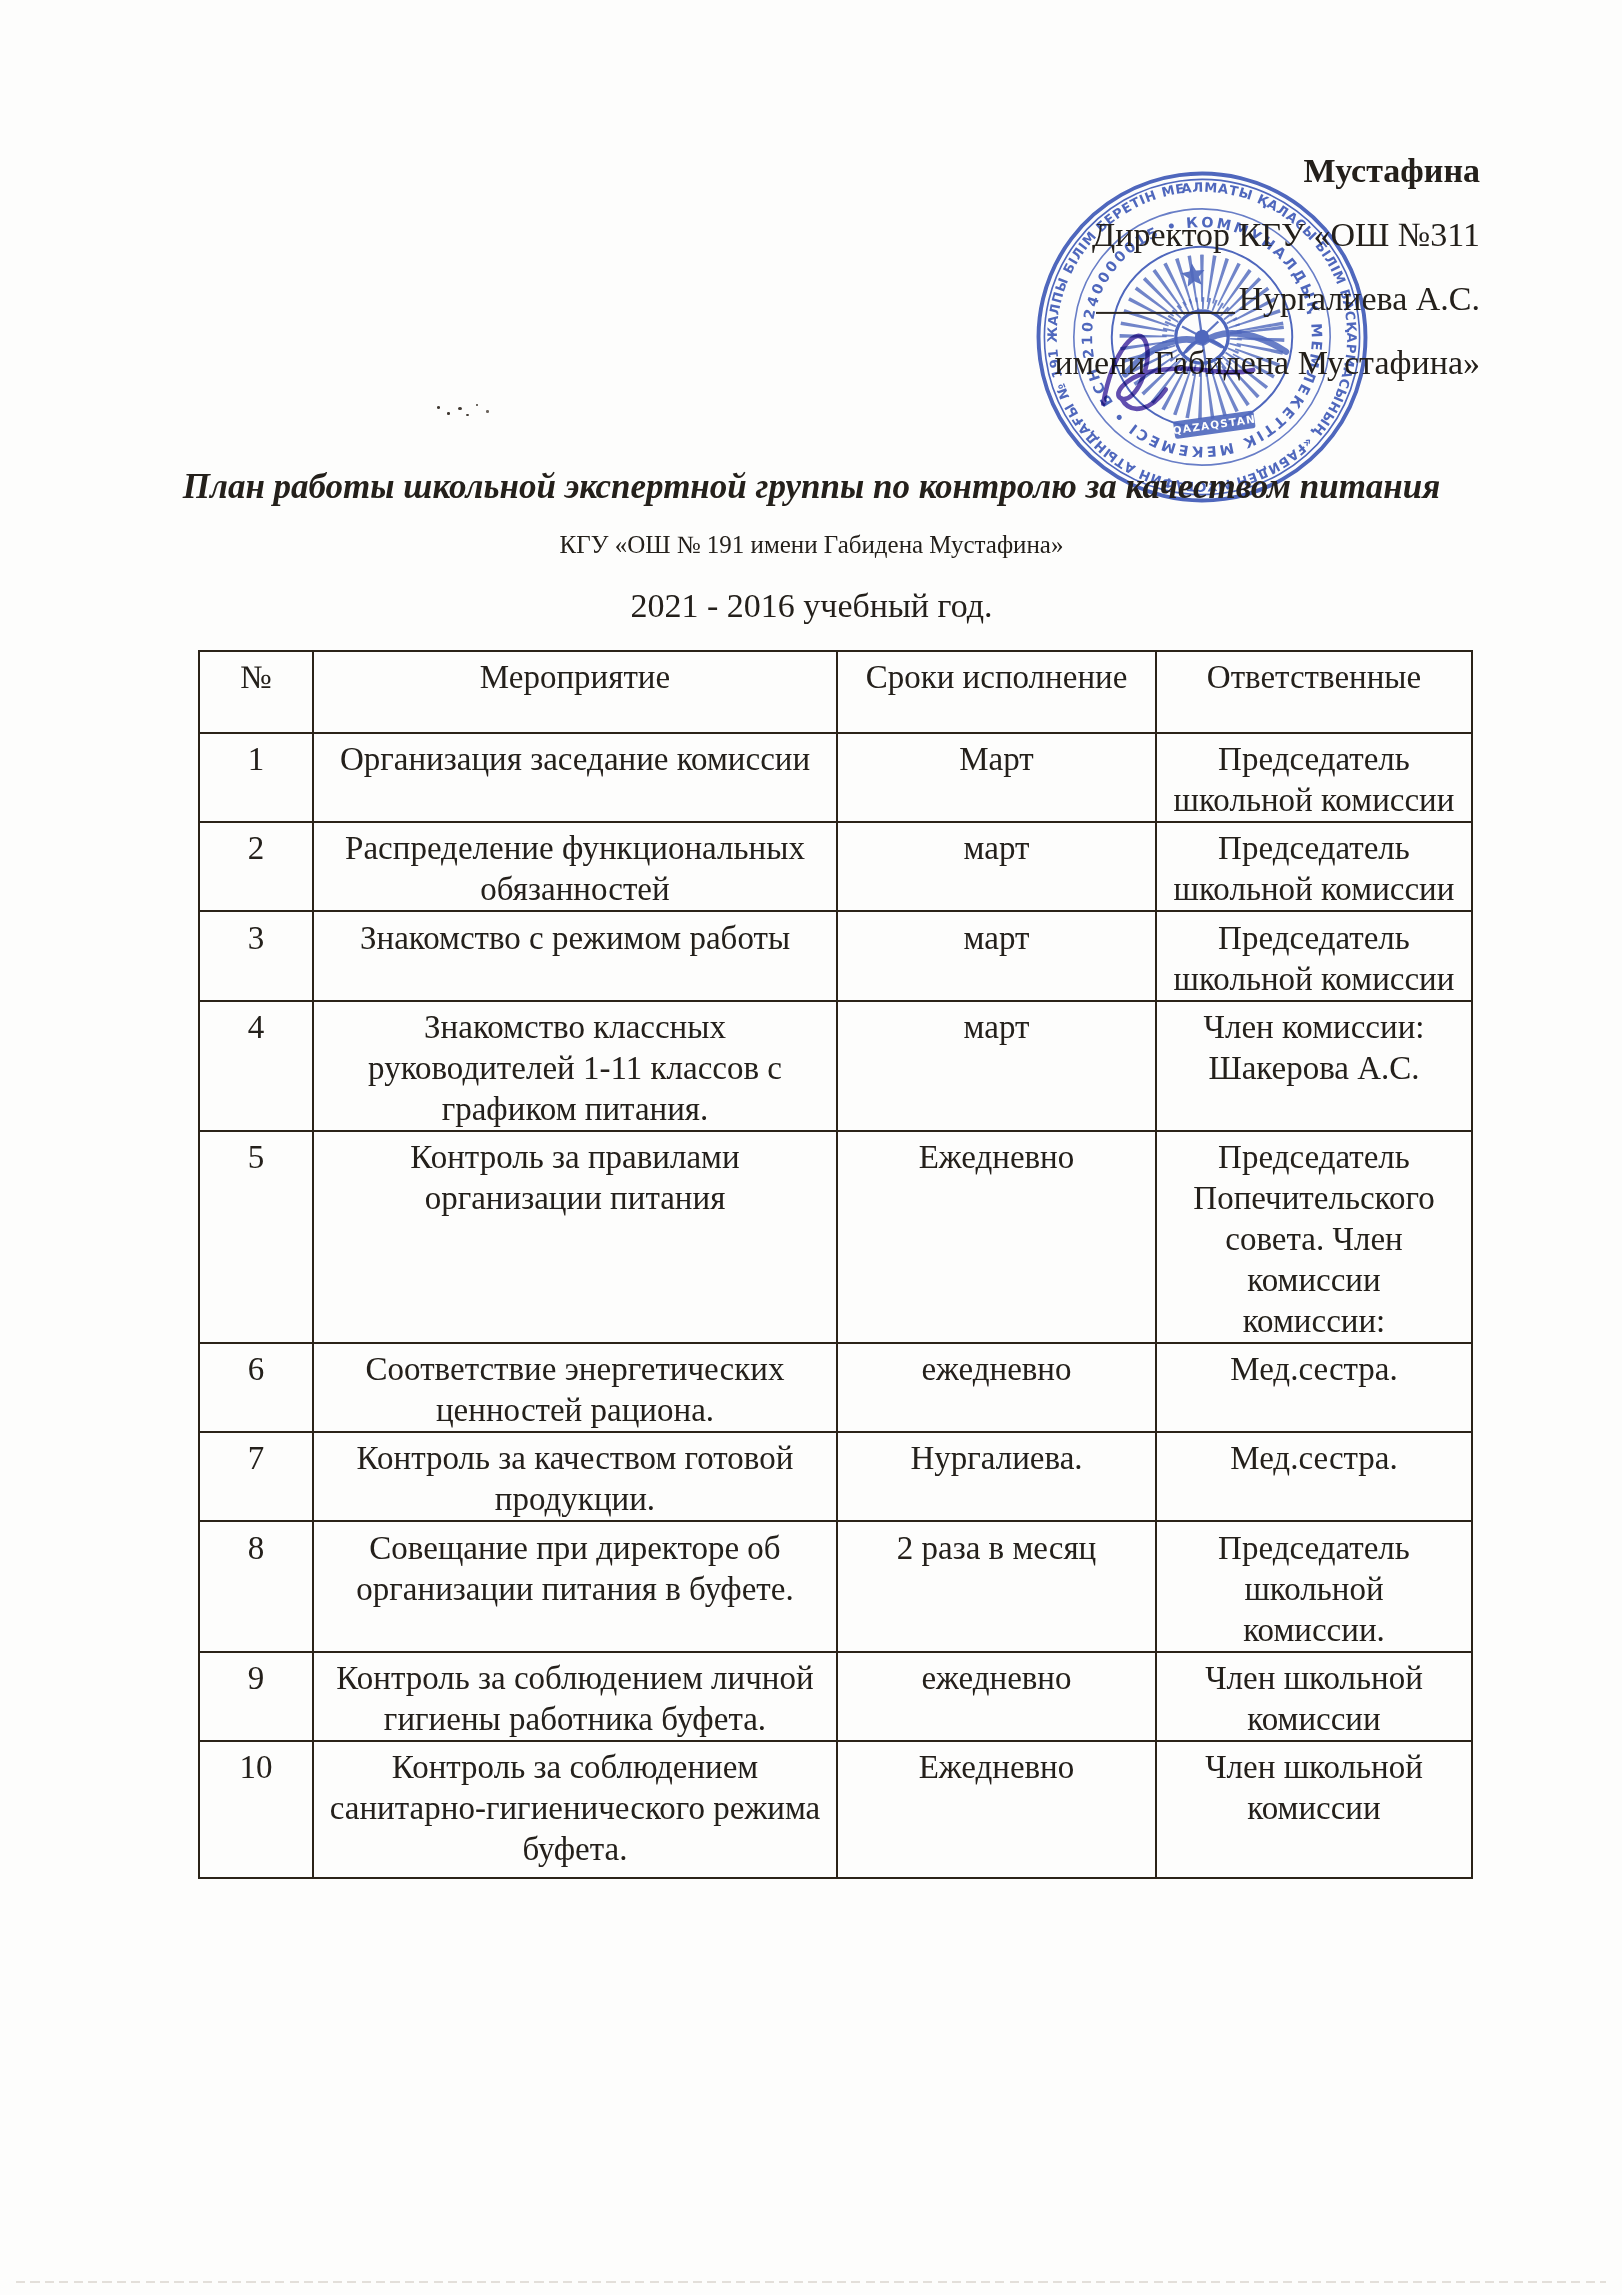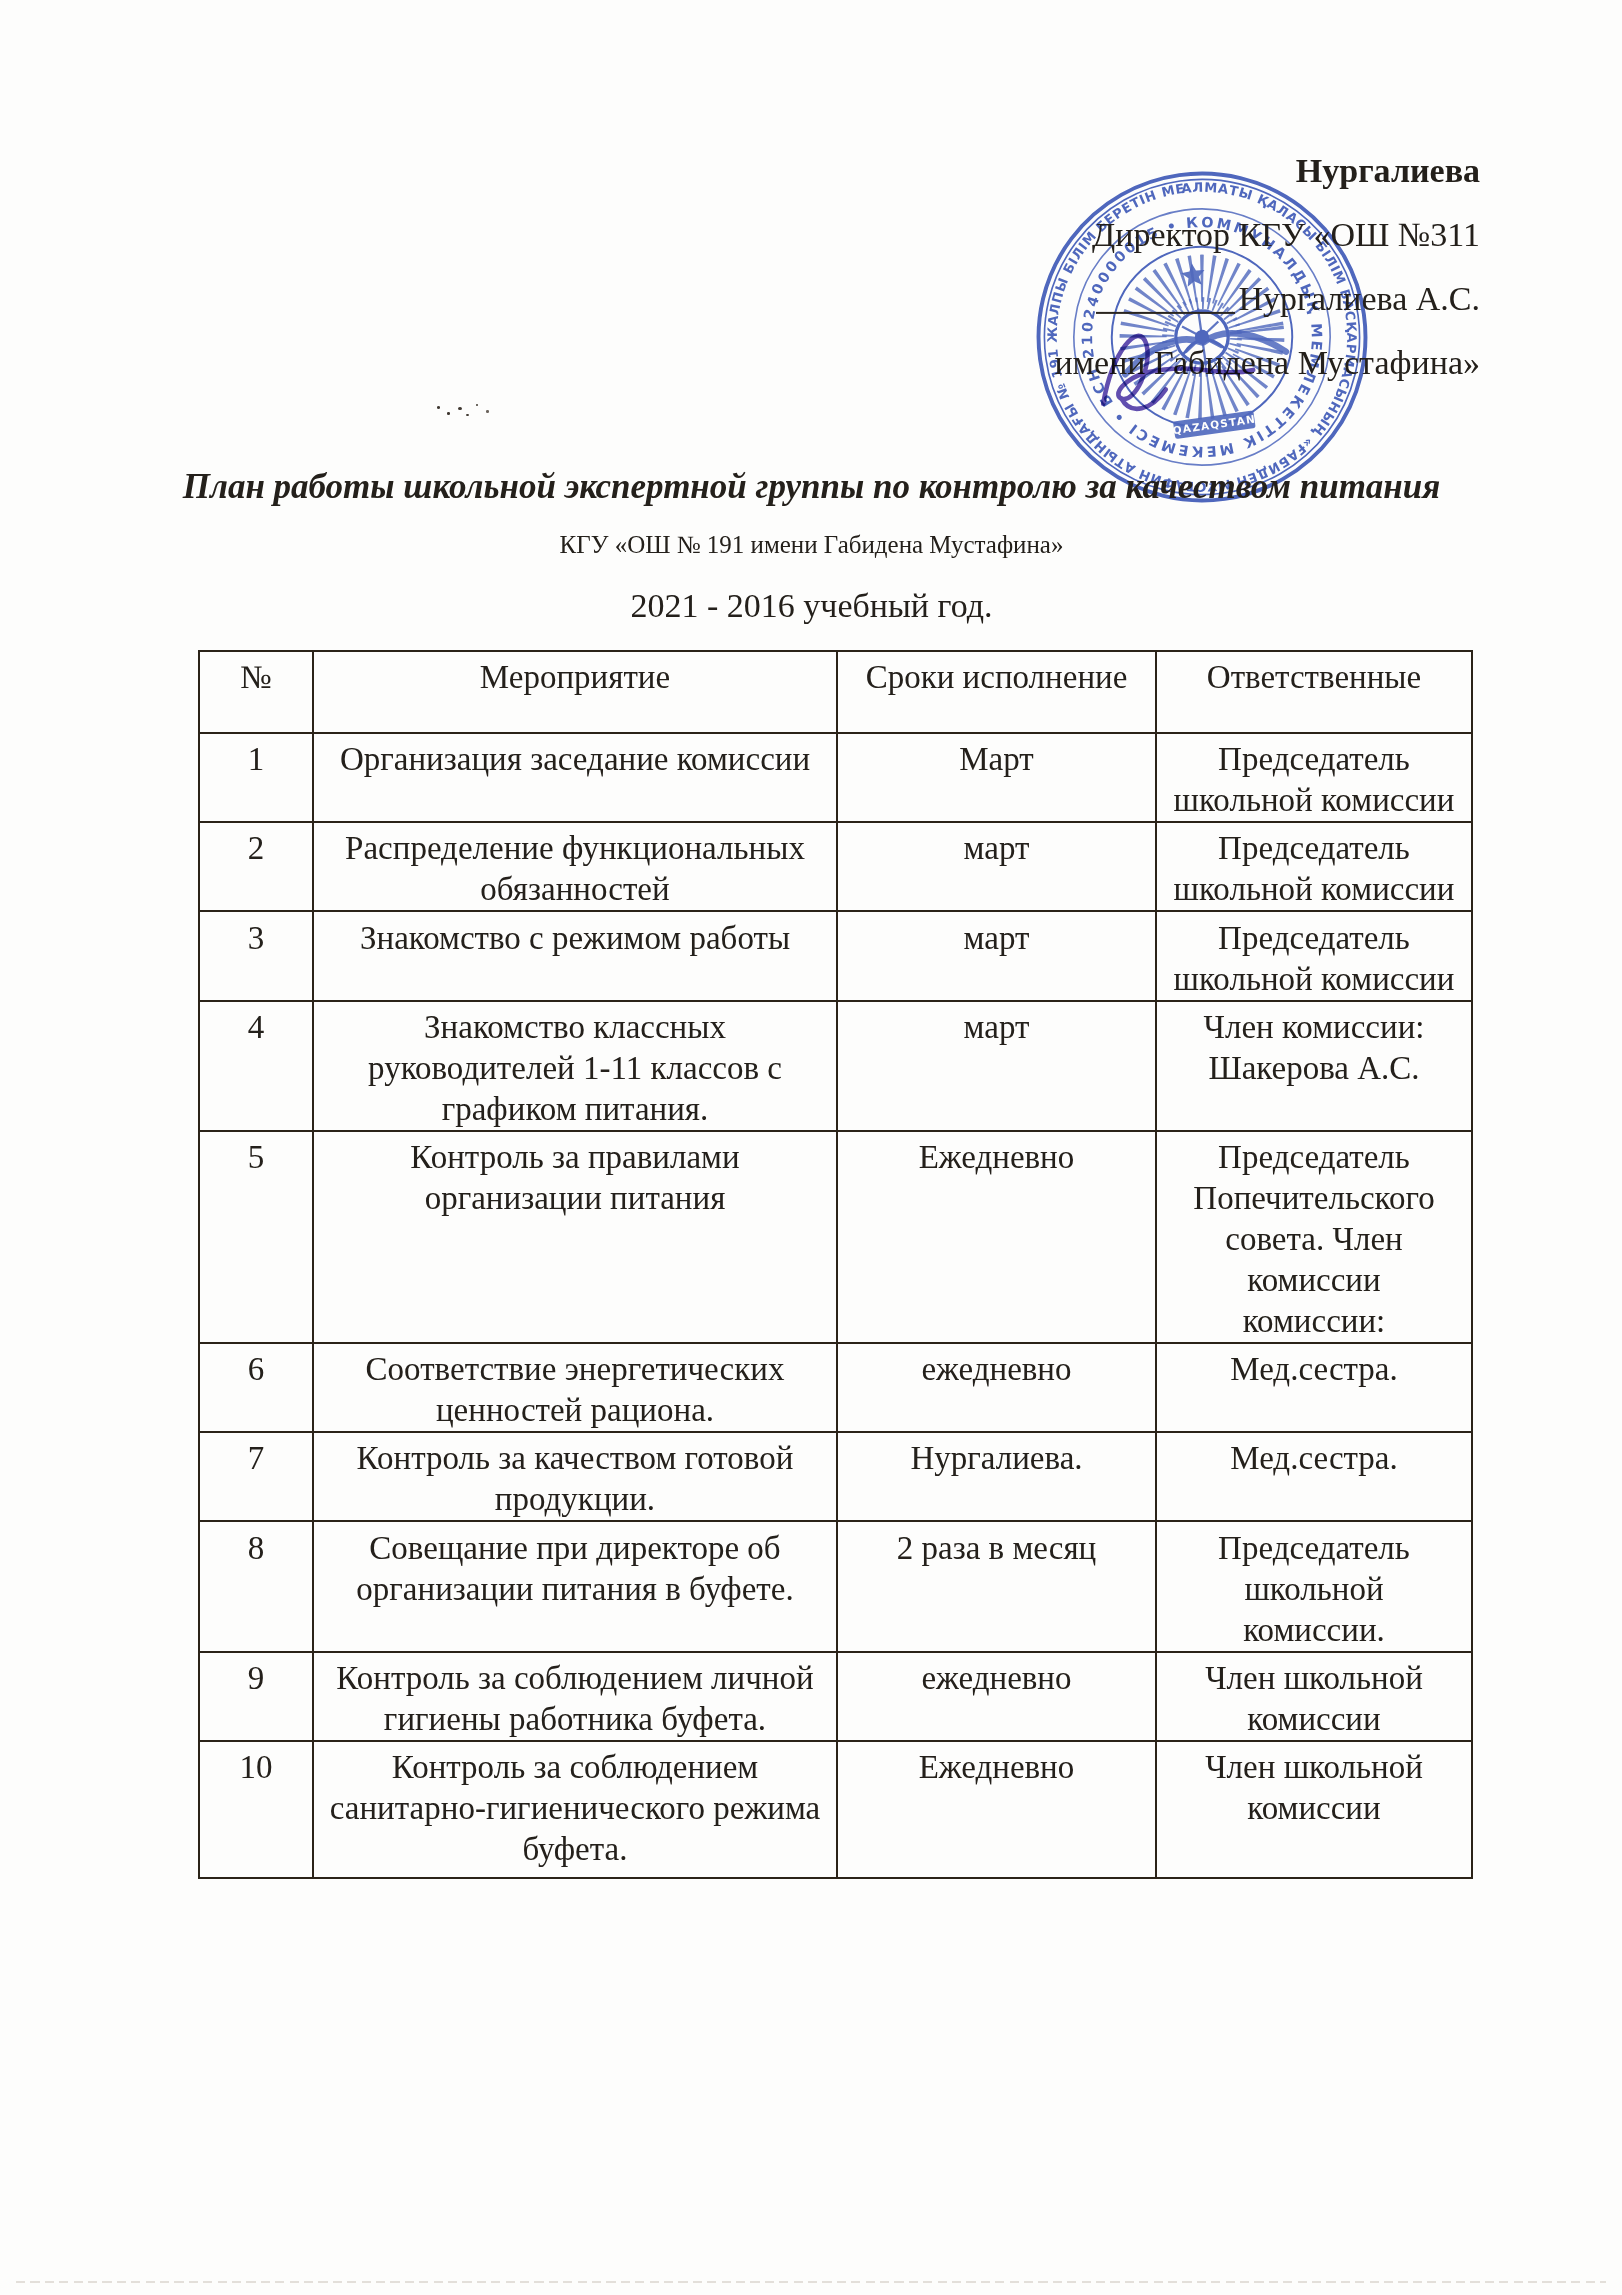--- a/index.html
+++ b/index.html
@@ -83,21 +83,21 @@
     background:repeating-linear-gradient(90deg,#d8d2cb 0 9.2px,transparent 9.2px 14.4px);
     opacity:.7;
   }
 </style>
 </head>
 <body>
 
 <div class="page">
 
   <div class="approval">
-    <div class="bold">Нургалиева</div>
+    <div class="bold">Мустафина</div>
     <div>Директор КГУ «ОШ №311</div>
     <div><span class="sig-underline"></span><span>Нургалиева А.С.</span></div>
     <div>имени Габидена Мустафина»</div>
   </div>
 
   <svg class="stamp" viewBox="0 0 520 520">
     <g fill="none" stroke="#3b57b8">
       <circle cx="260" cy="260" r="250" stroke-width="6"></circle>
       <circle cx="260" cy="260" r="241" stroke-width="2.5"></circle>
       <circle cx="260" cy="260" r="196" stroke-width="2.5" opacity=".85"></circle>

